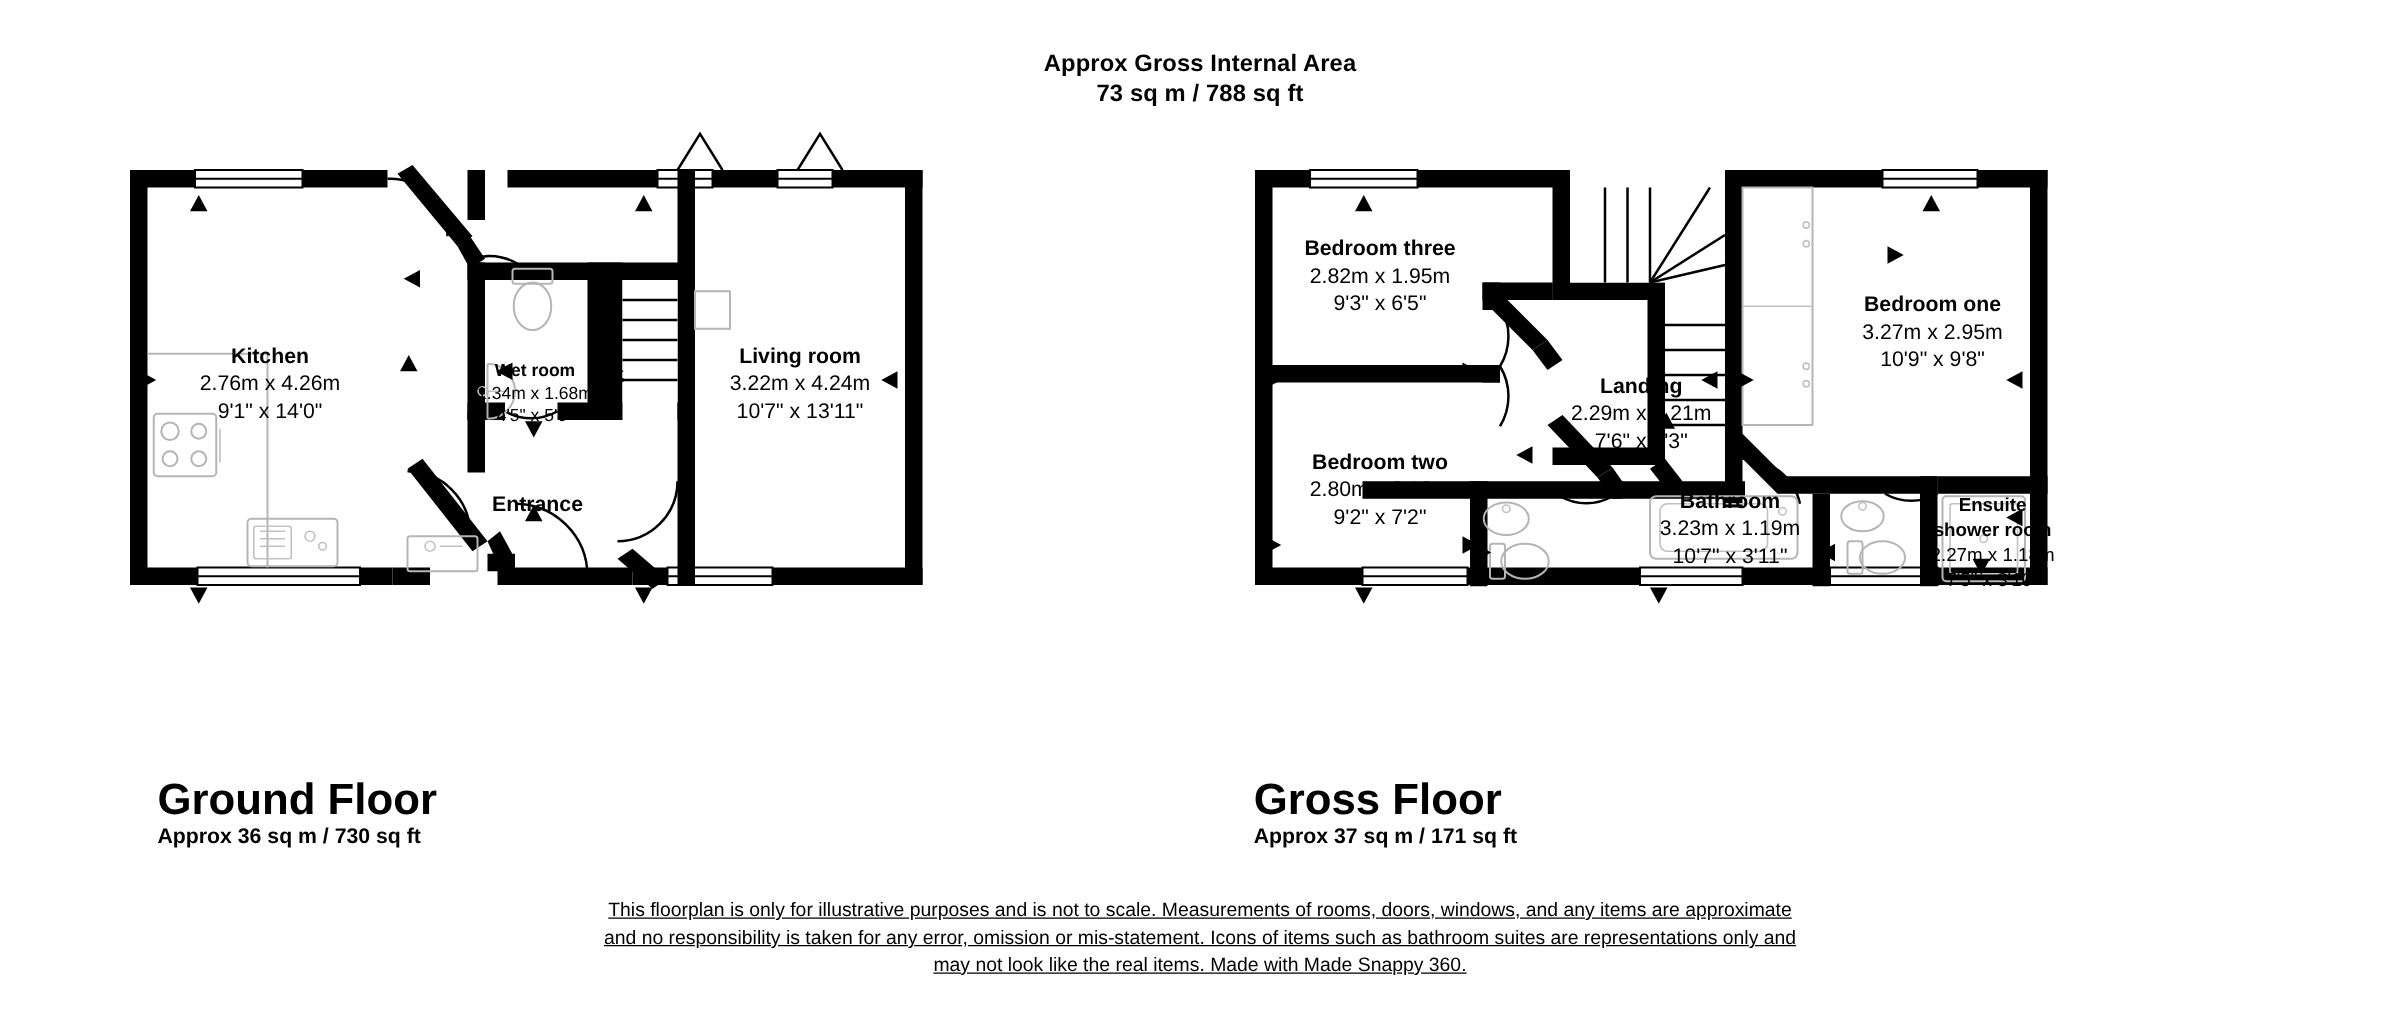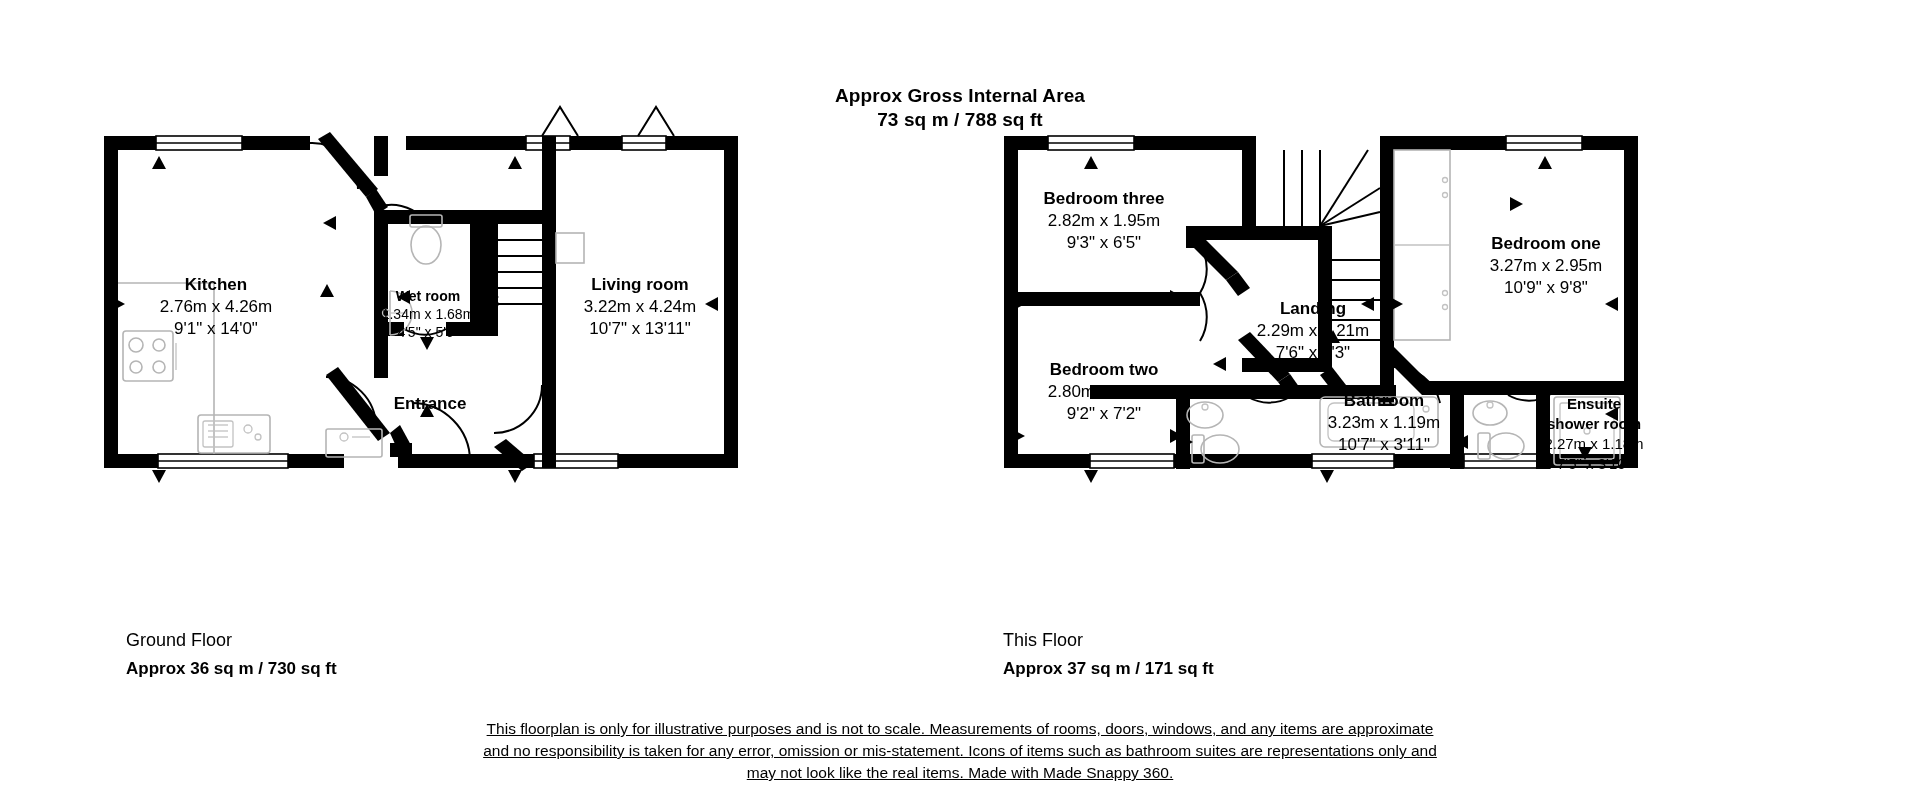--- a/index.html
+++ b/index.html
@@ -21,36 +21,35 @@
     width: 1920px;
     height: 809px;
   }
   
   .header {
     position: absolute;
     left: 0;
     top: 40px;
     width: 1920px;
     text-align: center;
-    margin-top: 44px;
   }
   .header .line {
     display: block;
     font-size: 19px;
     font-weight: bold;
     line-height: 24px;
     letter-spacing: 0.1px;
   }
   
   .floor-caption {
     position: absolute;
   }
   .floor-caption .name {
-    font-size: 18px;
-    font-weight: normal;
+    font-size: 35px;
+    font-weight: bold;
     line-height: 32px;
     white-space: nowrap;
   }
   .floor-caption .area {
     font-size: 17px;
     font-weight: bold;
     line-height: 26px;
     white-space: nowrap;
   }
   #ground-caption { left: 126px; top: 624px; }
@@ -486,21 +485,21 @@
       </g>
     </svg>
   </div>
 
   <div class="floor-caption" id="ground-caption">
     <div class="name">Ground Floor</div>
     <div class="area">Approx 36 sq m / 730 sq ft</div>
   </div>
 
   <div class="floor-caption" id="first-caption">
-    <div class="name">This Floor</div>
+    <div class="name">Gross Floor</div>
     <div class="area">Approx 37 sq m / 171 sq ft</div>
   </div>
 
   <div class="disclaimer">
     <span>This floorplan is only for illustrative purposes and is not to scale. Measurements of rooms, doors, windows, and any items are approximate</span>
     <span>and no responsibility is taken for any error, omission or mis-statement. Icons of items such as bathroom suites are representations only and</span>
     <span>may not look like the real items. Made with Made Snappy 360.</span>
   </div>
 
 </div>

